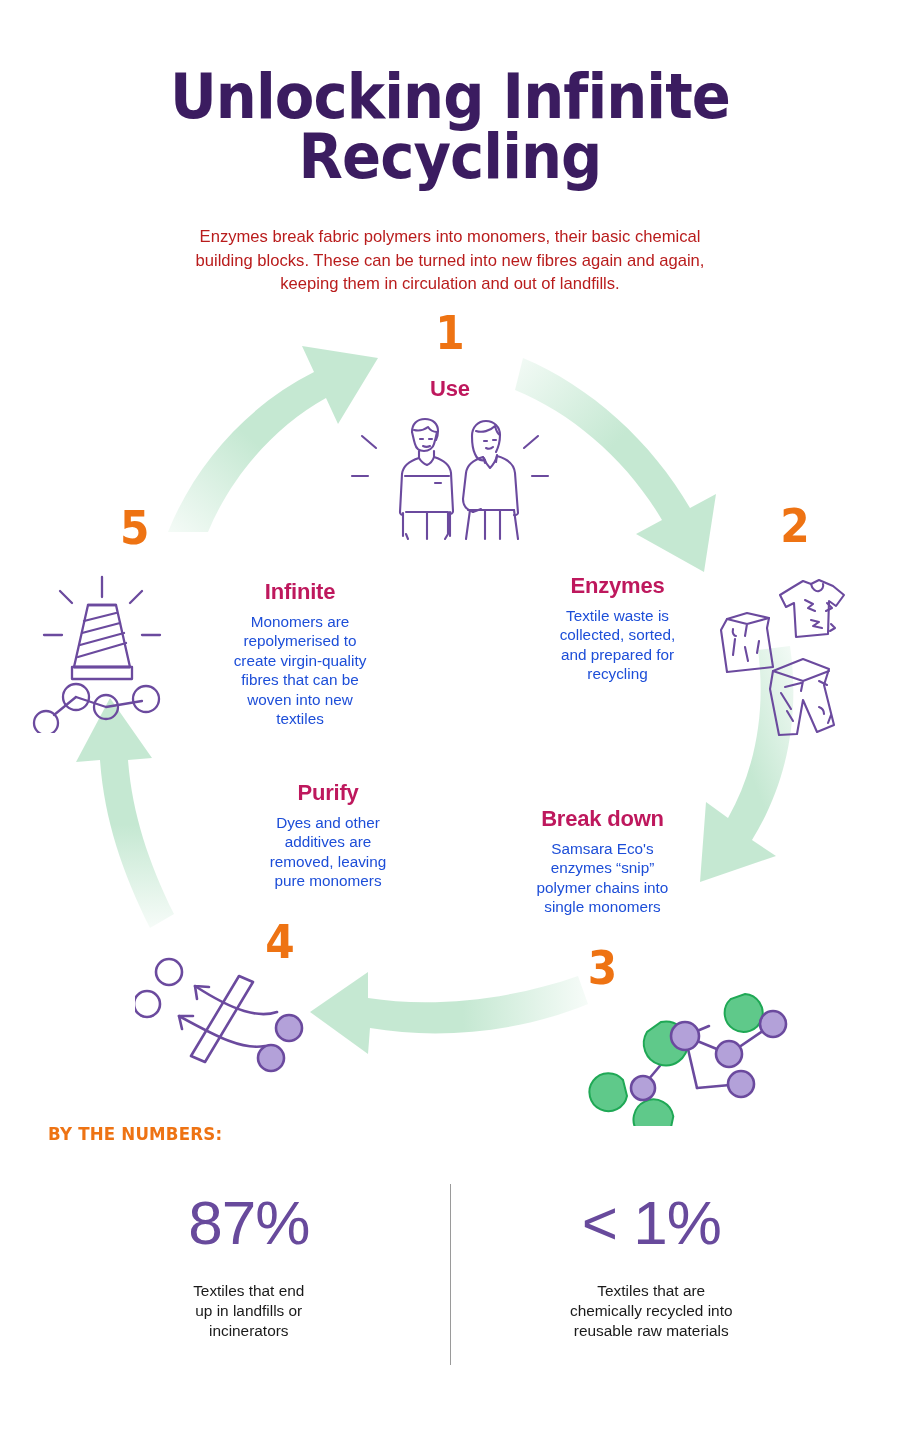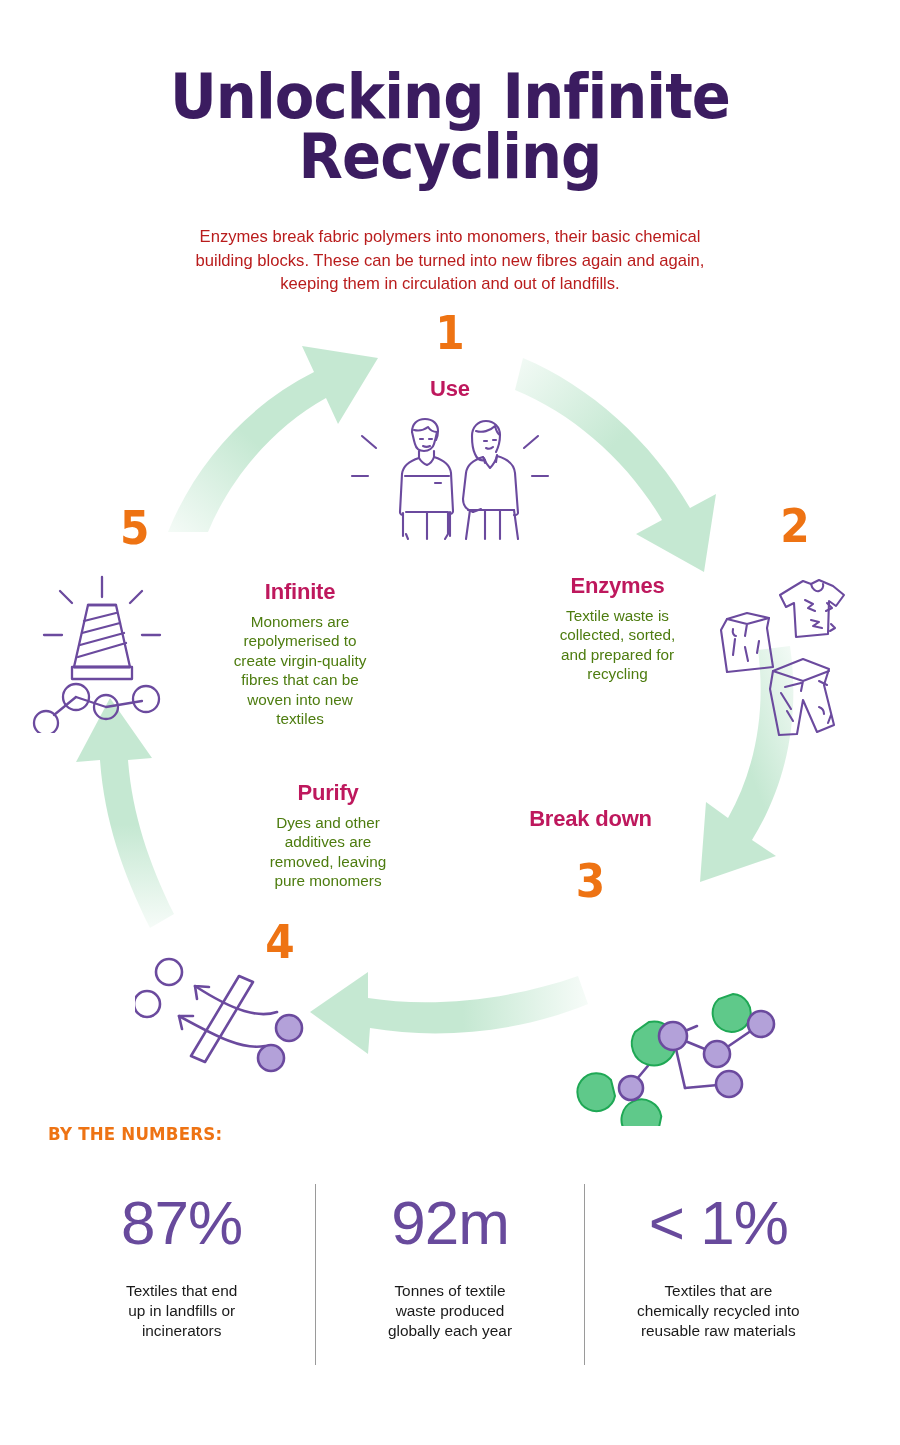--- a/index.html
+++ b/index.html
@@ -69,39 +69,39 @@
     font-weight: 700;
     font-size: 22px;
     line-height: 1;
     color: #be185d;
     letter-spacing: -0.2px;
     margin-top: 8px;
   }
   .step-desc {
     font-size: 15.3px;
     line-height: 1.27;
-    color: #4d7c0f;
+    color: #1d4ed8;
     white-space: pre-line;
   }
 
   
   #step-1 { left: 300px; top: 0px; width: 300px; text-align: center; }
   #step-1 .step-num { margin-bottom: 22px; }
   #step-1 .step-title { margin-bottom: 8px; }
   #step-1 .art { margin-top: 6px; display:flex; justify-content:center; }
 
   
   #step-2 { left: 520px; top: 193px; width: 360px; }
   #step-2 .s2-num { text-align: center; width: 150px; margin-left: 200px; }
   #step-2 .s2-body { display: flex; align-items: flex-start; margin-top: 18px; }
   #step-2 .s2-text { width: 195px; text-align: center; }
   #step-2 .step-title { margin-bottom: 9px; }
 
   
-  #step-3 { left: 455px; top: 490px; width: 380px; }
+  #step-3 { left: 467px; top: 490px; width: 380px; }
   #step-3 .s3-text { width: 235px; text-align: center; margin-left: 18px; }
   #step-3 .step-title { margin-bottom: 9px; }
   #step-3 .s3-num { width: 235px; text-align: center; margin-left: 18px; margin-top: 28px; }
   #step-3 .art { position: absolute; left: 110px; top: 176px; }
 
   
   #step-4 { left: 190px; top: 464px; width: 260px; }
   #step-4 .s4-text { width: 220px; text-align: center; margin-left: 28px; }
   #step-4 .step-title { margin-bottom: 9px; }
   #step-4 .s4-num { width: 120px; text-align: center; margin-left: 30px; margin-top: 28px; }
@@ -289,20 +289,24 @@
             <path d="M66 126l10 16M72 144l6 10M104 140c3 1 5 4 5 7M116 148l-3 8"></path>
           </g>
         </svg>
       </div>
     </div>
   </div>
 
   <div class="step" id="step-3">
     <div class="s3-text">
       <div class="step-title">Break down</div>
+      <div class="step-desc">Samsara Eco's
+enzymes “snip”
+polymer chains into
+single monomers</div>
     </div>
     <div class="step-num s3-num">3</div>
     <div class="art">
       <svg width="220" height="150" viewBox="0 0 220 150">
         <g stroke="#6B4A9E" stroke-width="2.6" stroke-linecap="round" fill="none">
           <line x1="108" y1="60" x2="152" y2="78"></line>
           <line x1="152" y1="78" x2="196" y2="48"></line>
           <line x1="108" y1="60" x2="66" y2="110"></line>
           <line x1="108" y1="60" x2="120" y2="112"></line>
           <line x1="108" y1="60" x2="132" y2="50"></line>
@@ -404,26 +408,20 @@
   <div id="numbers-heading">BY THE NUMBERS:</div>
   <div id="stats-row">
 
     <div class="stat">
       <div class="stat-value">87%</div>
       <div class="stat-label">Textiles that end
 up in landfills or
 incinerators</div>
     </div>
 
-    <div class="stat">
-      <div class="stat-value">92m</div>
-      <div class="stat-label">Tonnes of textile
-waste produced
-globally each year</div>
-    </div>
 
     <div class="stat">
       <div class="stat-value">&lt; 1%</div>
       <div class="stat-label">Textiles that are
 chemically recycled into
 reusable raw materials</div>
     </div>
 
   </div>
 </div>

